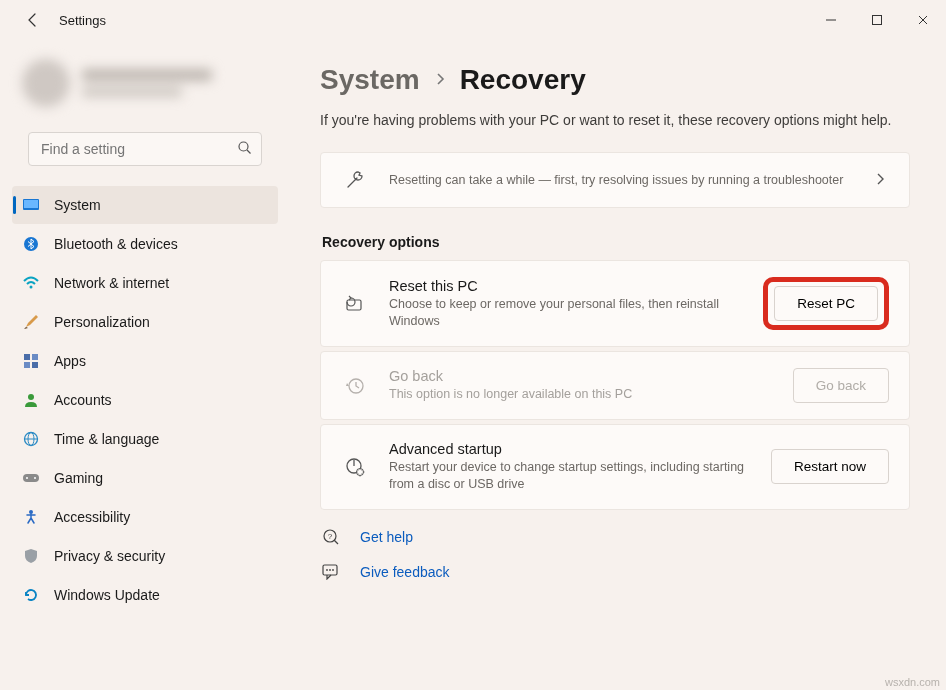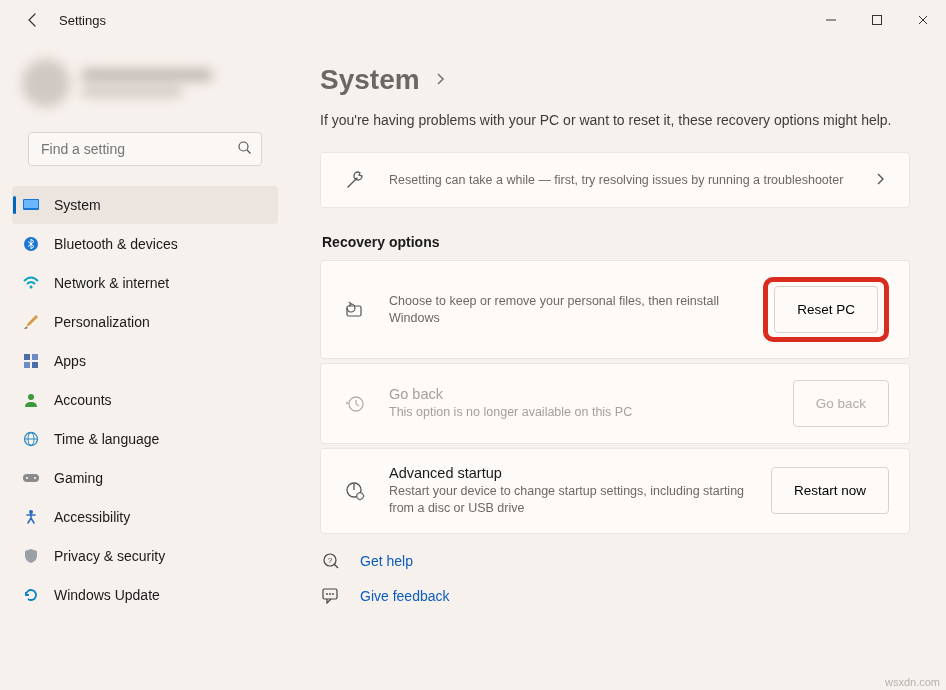--- a/index.html
+++ b/index.html
@@ -132,21 +132,21 @@
     .card-title { font-size: 14.5px; margin-bottom: 2px; }
     .card-sub { font-size: 12.5px; color: #6c6864; line-height: 1.35;}
     .card-chevron { color: #555; padding-right: 4px; }
     .section-header {
       font-size: 14px; font-weight: 600; margin: 26px 0 10px 2px;
     }
     .btn {
       background: #fdfaf8;
       border: 1px solid #d9d3ce;
       border-radius: 4px;
-      padding: 15px 22px;
+      padding: 9px 22px;
       font-size: 13.5px;
       font-family: inherit;
       cursor: default;
     }
     .btn.disabled { color: #b0aca7; }
     .highlight-box {
       border: 5px solid #d92b1e;
       border-radius: 10px;
       padding: 4px 6px;
       display: inline-flex;
@@ -330,20 +330,21 @@
   </div>
 
   <div class="main">
     <div class="breadcrumb">
       <span class="bc-parent">System</span>
       <span class="chev">
         <svg width="12" height="14" viewBox="0 0 12 14">
             <path d="M4 2 L9 7 L4 12" stroke="#777" stroke-width="1.6" fill="none"></path>
           </svg>
       </span>
+      <span class="bc-current">Recovery</span>
     </div>
 
     <p class="description">If you're having problems with your PC or want to reset it, these recovery options might help.</p>
 
     <div class="card">
       <span class="card-icon">
         <svg width="22" height="22" viewBox="0 0 22 22">
             <path d="M14 3 A4 4 0 1 0 18 7 L15 6 L16 4 Z M13 9 L4 18" stroke="#555" stroke-width="1.3" fill="none" stroke-linecap="round"></path>
           </svg>
       </span>
@@ -361,20 +362,21 @@
 
     <div class="card">
       <span class="card-icon">
         <svg width="24" height="20" viewBox="0 0 24 20">
             <rect x="4" y="6" width="14" height="10" rx="1.5" stroke="#555" stroke-width="1.2" fill="none"></rect>
             <path d="M8 4 A4 4 0 1 1 4 8" stroke="#555" stroke-width="1.2" fill="none"></path>
             <path d="M6 2 L8 4 L6 6" stroke="#555" stroke-width="1.2" fill="none"></path>
           </svg>
       </span>
       <div class="card-body">
+        <div class="card-title">Reset this PC</div>
         <div class="card-sub">Choose to keep or remove your personal files, then reinstall Windows</div>
       </div>
       <span class="highlight-box">
         <button class="btn">Reset PC</button>
       </span>
     </div>
 
     <div class="card disabled">
       <span class="card-icon">
         <svg width="22" height="22" viewBox="0 0 22 22">

